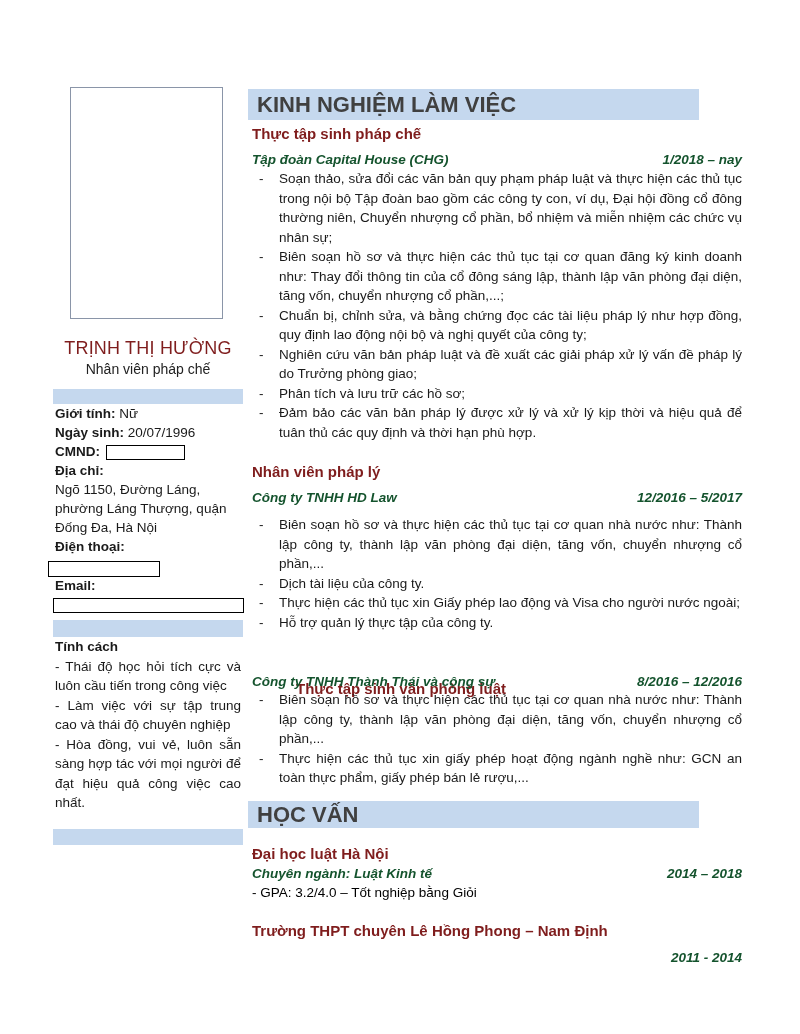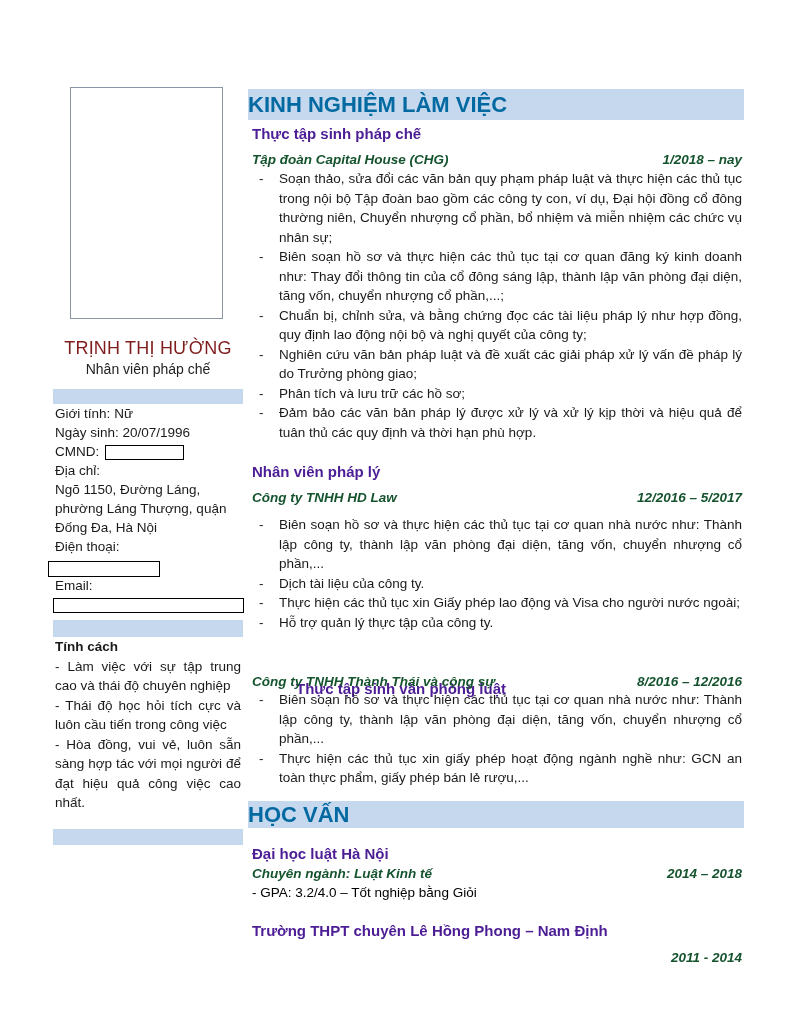--- a/index.html
+++ b/index.html
@@ -6,27 +6,27 @@
   body { width:800px; height:1034px; position:relative; overflow:hidden;
          font-family:"Liberation Sans", sans-serif; color:#1a1a1a; }
   .photo { position:absolute; left:70px; top:87px; width:153px; height:232px;
            border:1px solid #8a95a8; box-sizing:border-box; background:#fff; }
   .name { position:absolute; left:53px; top:338px; width:190px; text-align:center;
           font-size:18px; font-weight:normal; color:#7f1d1d; letter-spacing:0.2px; }
   .title { position:absolute; left:53px; top:361px; width:190px; text-align:center;
            font-size:14px; color:#222; }
   .band { position:absolute; left:53px; width:190px; background:#c5d8ee; }
   .info { position:absolute; left:55px; width:190px; font-size:13.5px; line-height:19px; }
-  .info .lbl { font-weight:normal; }
+  .info .lbl { font-weight:bold; }
   .box { display:inline-block; border:1px solid #000; height:13px; vertical-align:middle; background:#fff; }
   .pers { position:absolute; left:55px; top:637px; width:186px; font-size:13.5px; line-height:19.5px; text-align:justify; }
   .pers .h { font-weight:bold; }
-  .sec-head { position:absolute; left:248px; width:496px; background:#c5d8ee;
-              font-size:22px; font-weight:bold; color:#0369a1; padding-left:0; box-sizing:border-box; }
-  .job-title { position:absolute; left:252px; font-size:15px; font-weight:bold; color:#4c1d95; }
+  .sec-head { position:absolute; left:248px; width:451px; background:#c5d8ee;
+              font-size:22px; font-weight:bold; color:#404040; padding-left:9px; box-sizing:border-box; }
+  .job-title { position:absolute; left:252px; font-size:15px; font-weight:bold; color:#7f1d1d; }
   .org-row { position:absolute; left:252px; width:490px; font-size:13.5px; font-weight:bold; font-style:italic; color:#14532d; }
   .org-row .date { position:absolute; right:0; top:0; }
   .bullets { position:absolute; left:256px; width:486px; font-size:13.5px; line-height:19.5px; margin:0; padding:0; list-style:none; }
   .bullets li { position:relative; padding-left:23px; text-align:justify; }
   .bullets li::before { content:"-"; position:absolute; left:3px; }
   .plain { position:absolute; left:252px; font-size:13.5px; color:#000000; }
 </style>
 </head>
 <body>
 
@@ -56,22 +56,22 @@
 <div class="box" style="position:absolute;left:48px;top:561px;width:110px;height:14px;"></div>
 <div class="info" style="top:576px;">
   <div class="lbl">Email:</div>
 </div>
 <div class="box" style="position:absolute;left:53px;top:598px;width:189px;height:13px;"></div>
 
 <div class="band" style="top:620px;height:17px;"></div>
 
 <div class="pers">
   <div class="h">Tính cách</div>
+  <div>- Thái độ học hỏi tích cực và luôn cầu tiến trong công việc</div>
   <div>- Làm việc với sự tập trung cao và thái độ chuyên nghiệp</div>
-  <div>- Thái độ học hỏi tích cực và luôn cầu tiến trong công việc</div>
   <div>- Hòa đồng, vui vẻ, luôn sẵn sàng hợp tác với mọi người để đạt hiệu quả công việc cao nhất.</div>
 </div>
 
 <div class="band" style="top:829px;height:16px;"></div>
 
 <div class="sec-head" style="top:89px;height:31px;line-height:31px;">KINH NGHIỆM LÀM VIỆC</div>
 
 <div class="job-title" style="top:125px;">Thực tập sinh pháp chế</div>
 <div class="org-row" style="top:152px;">
   <span>Tập đoàn Capital House (CHG)</span>

